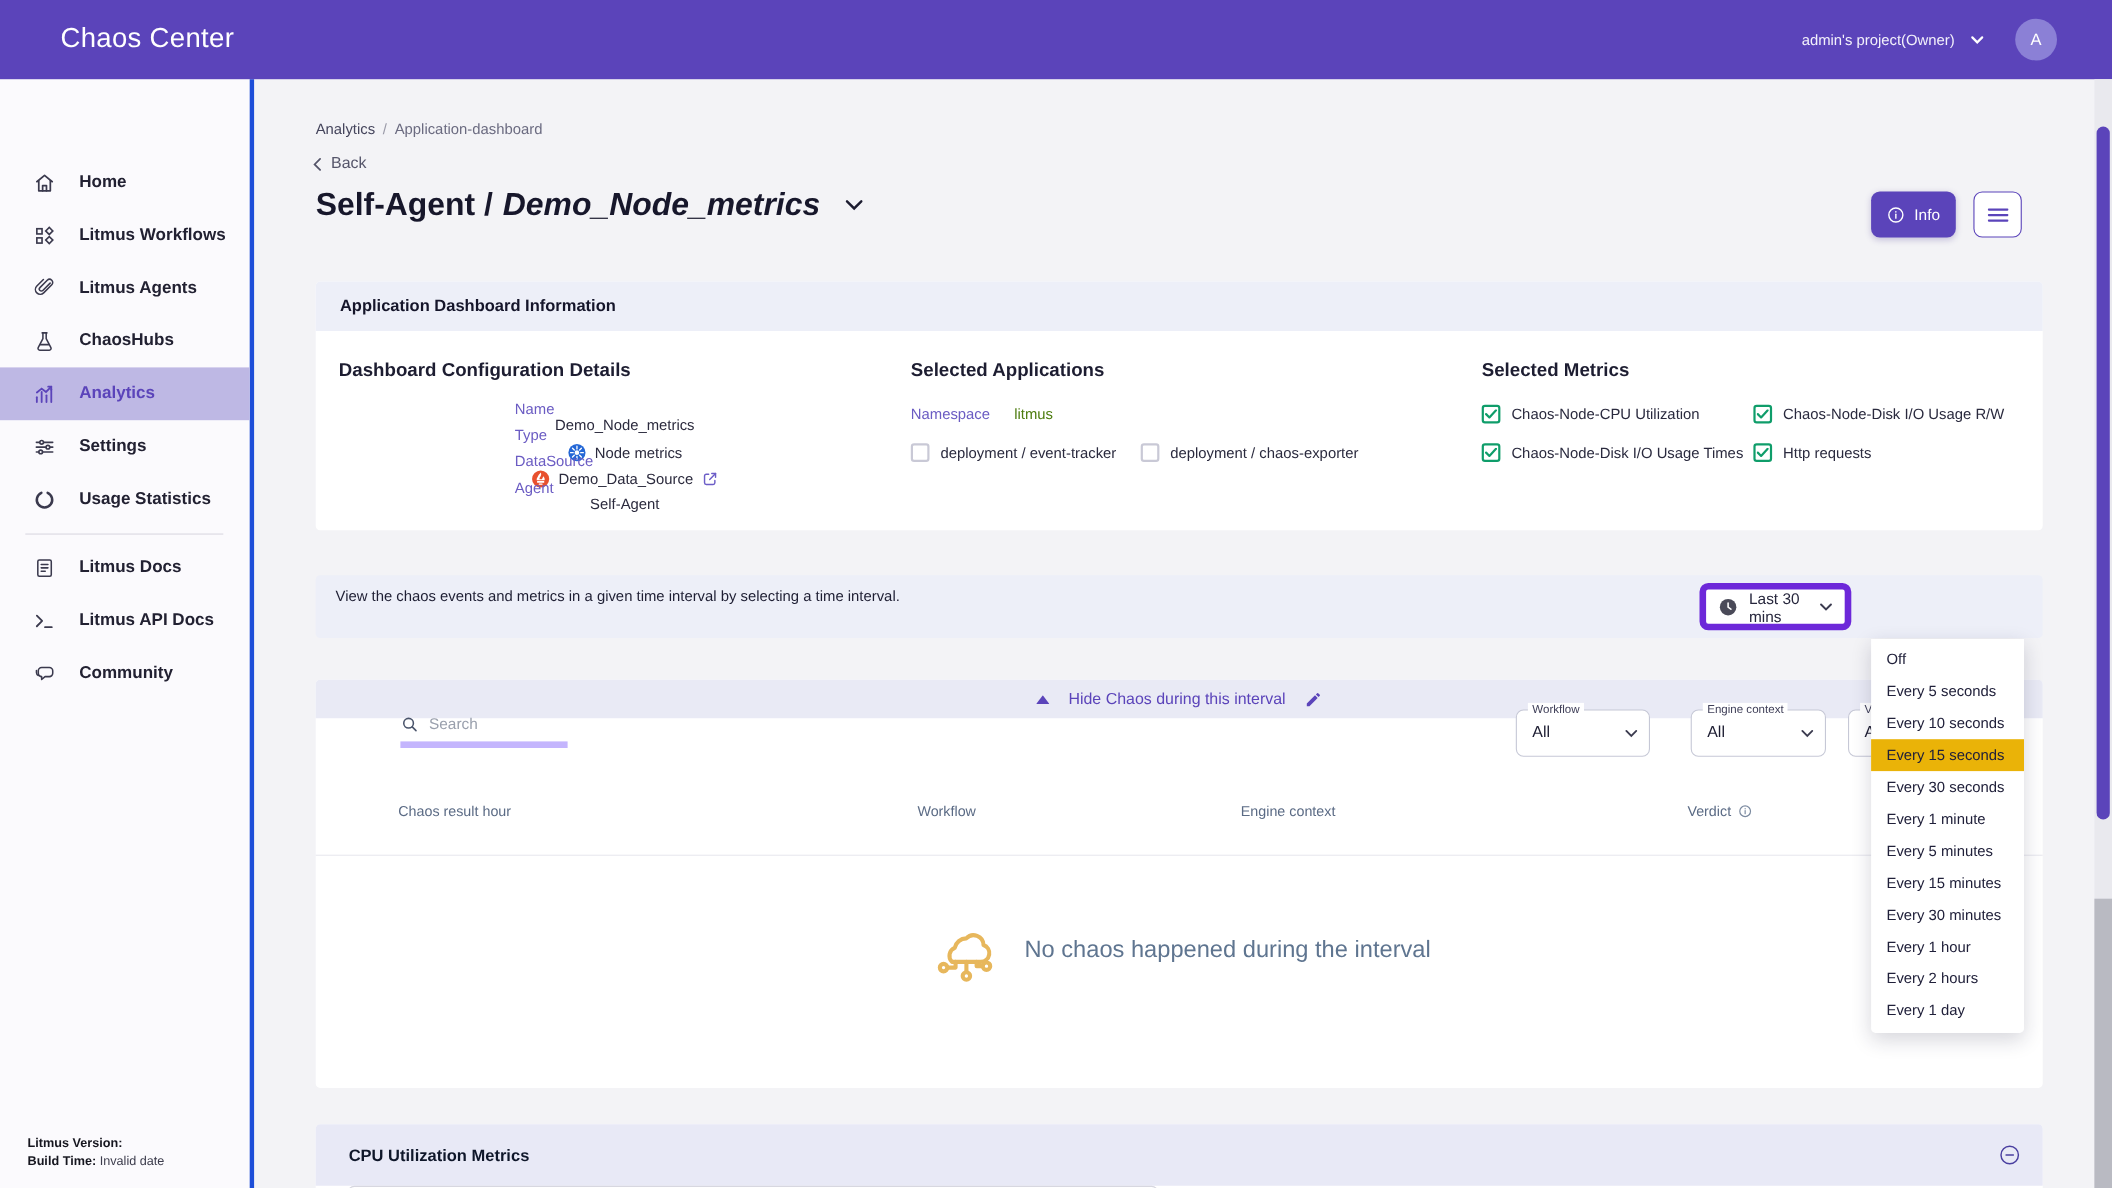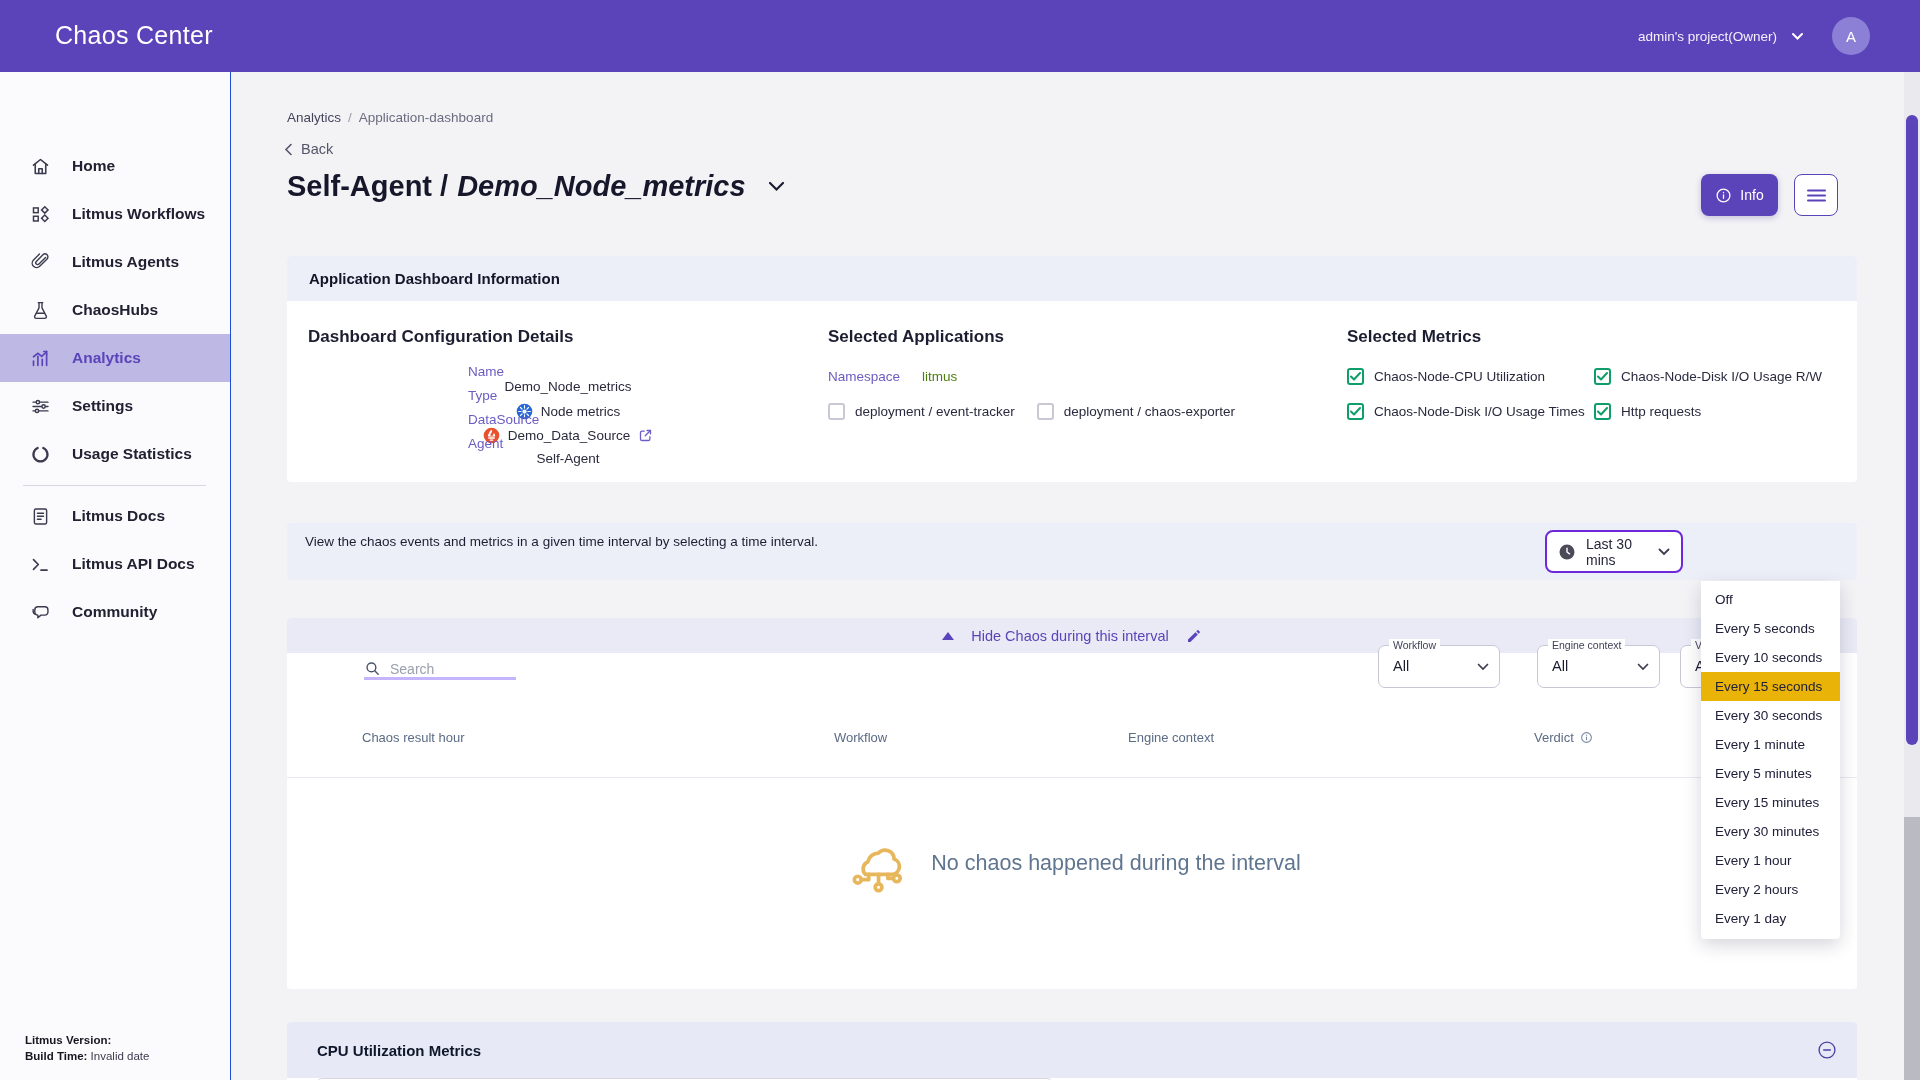--- a/index.html
+++ b/index.html
@@ -11,21 +11,21 @@
                 background:#5b44ba; z-index:40; }
   .brand { position:absolute; left:55px; top:21px; color:#fff; font-size:25px; font-weight:normal; letter-spacing:.3px; }
   .header-right { position:absolute; right:50px; top:0; height:72px; display:flex; align-items:center; gap:14px; }
   .project-label { color:#f3f1fb; font-size:13.5px; }
   .chev { display:inline-block; line-height:0; }
   .avatar { width:38px; height:38px; border-radius:50%; background:#8b80d6; color:#fff;
             display:flex; align-items:center; justify-content:center; font-size:15px; margin-left:14px; }
 
   
   .sidebar { position:absolute; left:0; top:72px; width:231px; bottom:0; background:#fbfafd;
-             border-right:1px solid #1d4ed8; z-index:30; }
+             border-right:4px solid #1d4ed8; z-index:30; }
   .nav { padding-top:70px; }
   .nav-item { height:48px; display:flex; align-items:center; padding-left:30px; gap:21px;
               color:#222132; font-size:15.5px; font-weight:600; cursor:pointer; }
   .nav-item .nicon { width:21px; height:21px; color:#3b3a4e; display:flex; }
   .nav-item.active { background:#beb8e4; color:#5b44ba; }
   .nav-item.active .nicon { color:#5b44ba; }
   .nav-divider { border-top:1px solid #d9d7e2; margin:7px 24px 6px 23px; }
   .sidebar-footer { position:absolute; left:25px; bottom:16px; font-size:11.5px; line-height:16px; color:#16161f; }
   .sidebar-footer b { font-weight:bold; }
   .sidebar-footer .plain { font-weight:normal; color:#3c3c4c; }
@@ -67,41 +67,41 @@
   .ns-value { color:#4d7c0f; }
   .cb-row { display:flex; align-items:center; gap:10px; font-size:13.5px; color:#2a2a3e; }
   .cb { width:17px; height:17px; border:2px solid #c9c9d6; border-radius:3px; background:#fff;
         display:inline-flex; align-items:center; justify-content:center; flex:none; cursor:pointer; }
   .cb.checked { border-color:#0f9d6a; }
 
   
   .interval-bar { left:287px; top:523px; width:1570px; height:57px; background:#edeff8; border-radius:4px; }
   .interval-desc { position:absolute; left:18px; top:10px; width:520px; font-size:13.5px; line-height:18px; color:#1e1e33; }
   .time-select { position:absolute; left:1258px; top:7px; width:138px; height:43px; background:#fff;
-                 border:2px solid #6d28d9; border-radius:8px; display:flex; align-items:center; padding:0 11px; gap:10px; cursor:pointer; }
+                 border:6px solid #6d28d9; border-radius:8px; display:flex; align-items:center; padding:0 11px; gap:10px; cursor:pointer; }
   .time-select .tlabel { font-size:14px; color:#26263c; flex:1; }
   .refresh-wrap { position:absolute; left:1413px; top:0; width:157px; height:57px; background:#fff; border-radius:6px;
                   display:flex; align-items:center; }
   .refresh-icon-btn { width:52px; display:flex; justify-content:center; cursor:pointer; }
   .refresh-btn { width:86px; height:42px; border:1.5px solid #5b44ba; border-radius:6px; background:#fff;
                  display:flex; align-items:center; justify-content:center; gap:9px; font-size:14px; color:#5a6374; cursor:pointer; }
 
   
   .refresh-menu { left:1701px; top:581px; width:139px; background:#fff; z-index:60;
                   box-shadow:0 6px 18px rgba(30,30,60,.18); border-radius:0 0 4px 4px; padding:4px 0 6px; }
   .menu-item { height:29px; display:flex; align-items:center; padding-left:14px; font-size:13.5px; color:#20203a; cursor:pointer; }
   .menu-item.selected { background:#eab308; }
 
   
   .chaos-panel { left:287px; top:618px; width:1570px; height:371px; background:#fff; border-radius:4px; }
   .hide-bar { height:35px; background:#e9eaf5; border-radius:4px 4px 0 0;
               display:flex; align-items:center; justify-content:center; gap:17px; color:#5b44ba; }
   .hide-bar .hlabel { font-size:14.5px; font-weight:500; cursor:pointer; }
   .search-box { position:absolute; left:77px; top:32px; width:152px; height:30px;
-                border-bottom:3px solid #c4b5fd; display:flex; align-items:flex-end; gap:9px; }
+                border-bottom:6px solid #c4b5fd; display:flex; align-items:flex-start; gap:9px; }
   .search-box input { border:none; outline:none; width:115px; font-size:14px; color:#333;
                       font-family:"Liberation Sans", sans-serif; background:transparent; }
   .search-box input::placeholder { color:#9aa0ad; }
   .filter { position:absolute; top:27px; height:43px; border:1.5px solid #c6c8d6; border-radius:7px; background:#fff; cursor:pointer; }
   .filter .flabel { position:absolute; top:-7px; left:10px; background:#fff; padding:0 4px; font-size:10.5px; color:#3f3f58; white-space:nowrap; }
   .filter .fvalue { position:absolute; left:14px; top:12px; font-size:14.5px; color:#1b1b30; }
   .filter .fchev  { position:absolute; right:10px; top:17px; }
   .f-workflow { left:1091px; width:122px; }
   .f-engine   { left:1250px; width:123px; }
   .f-verdict  { left:1393px; width:122px; }

